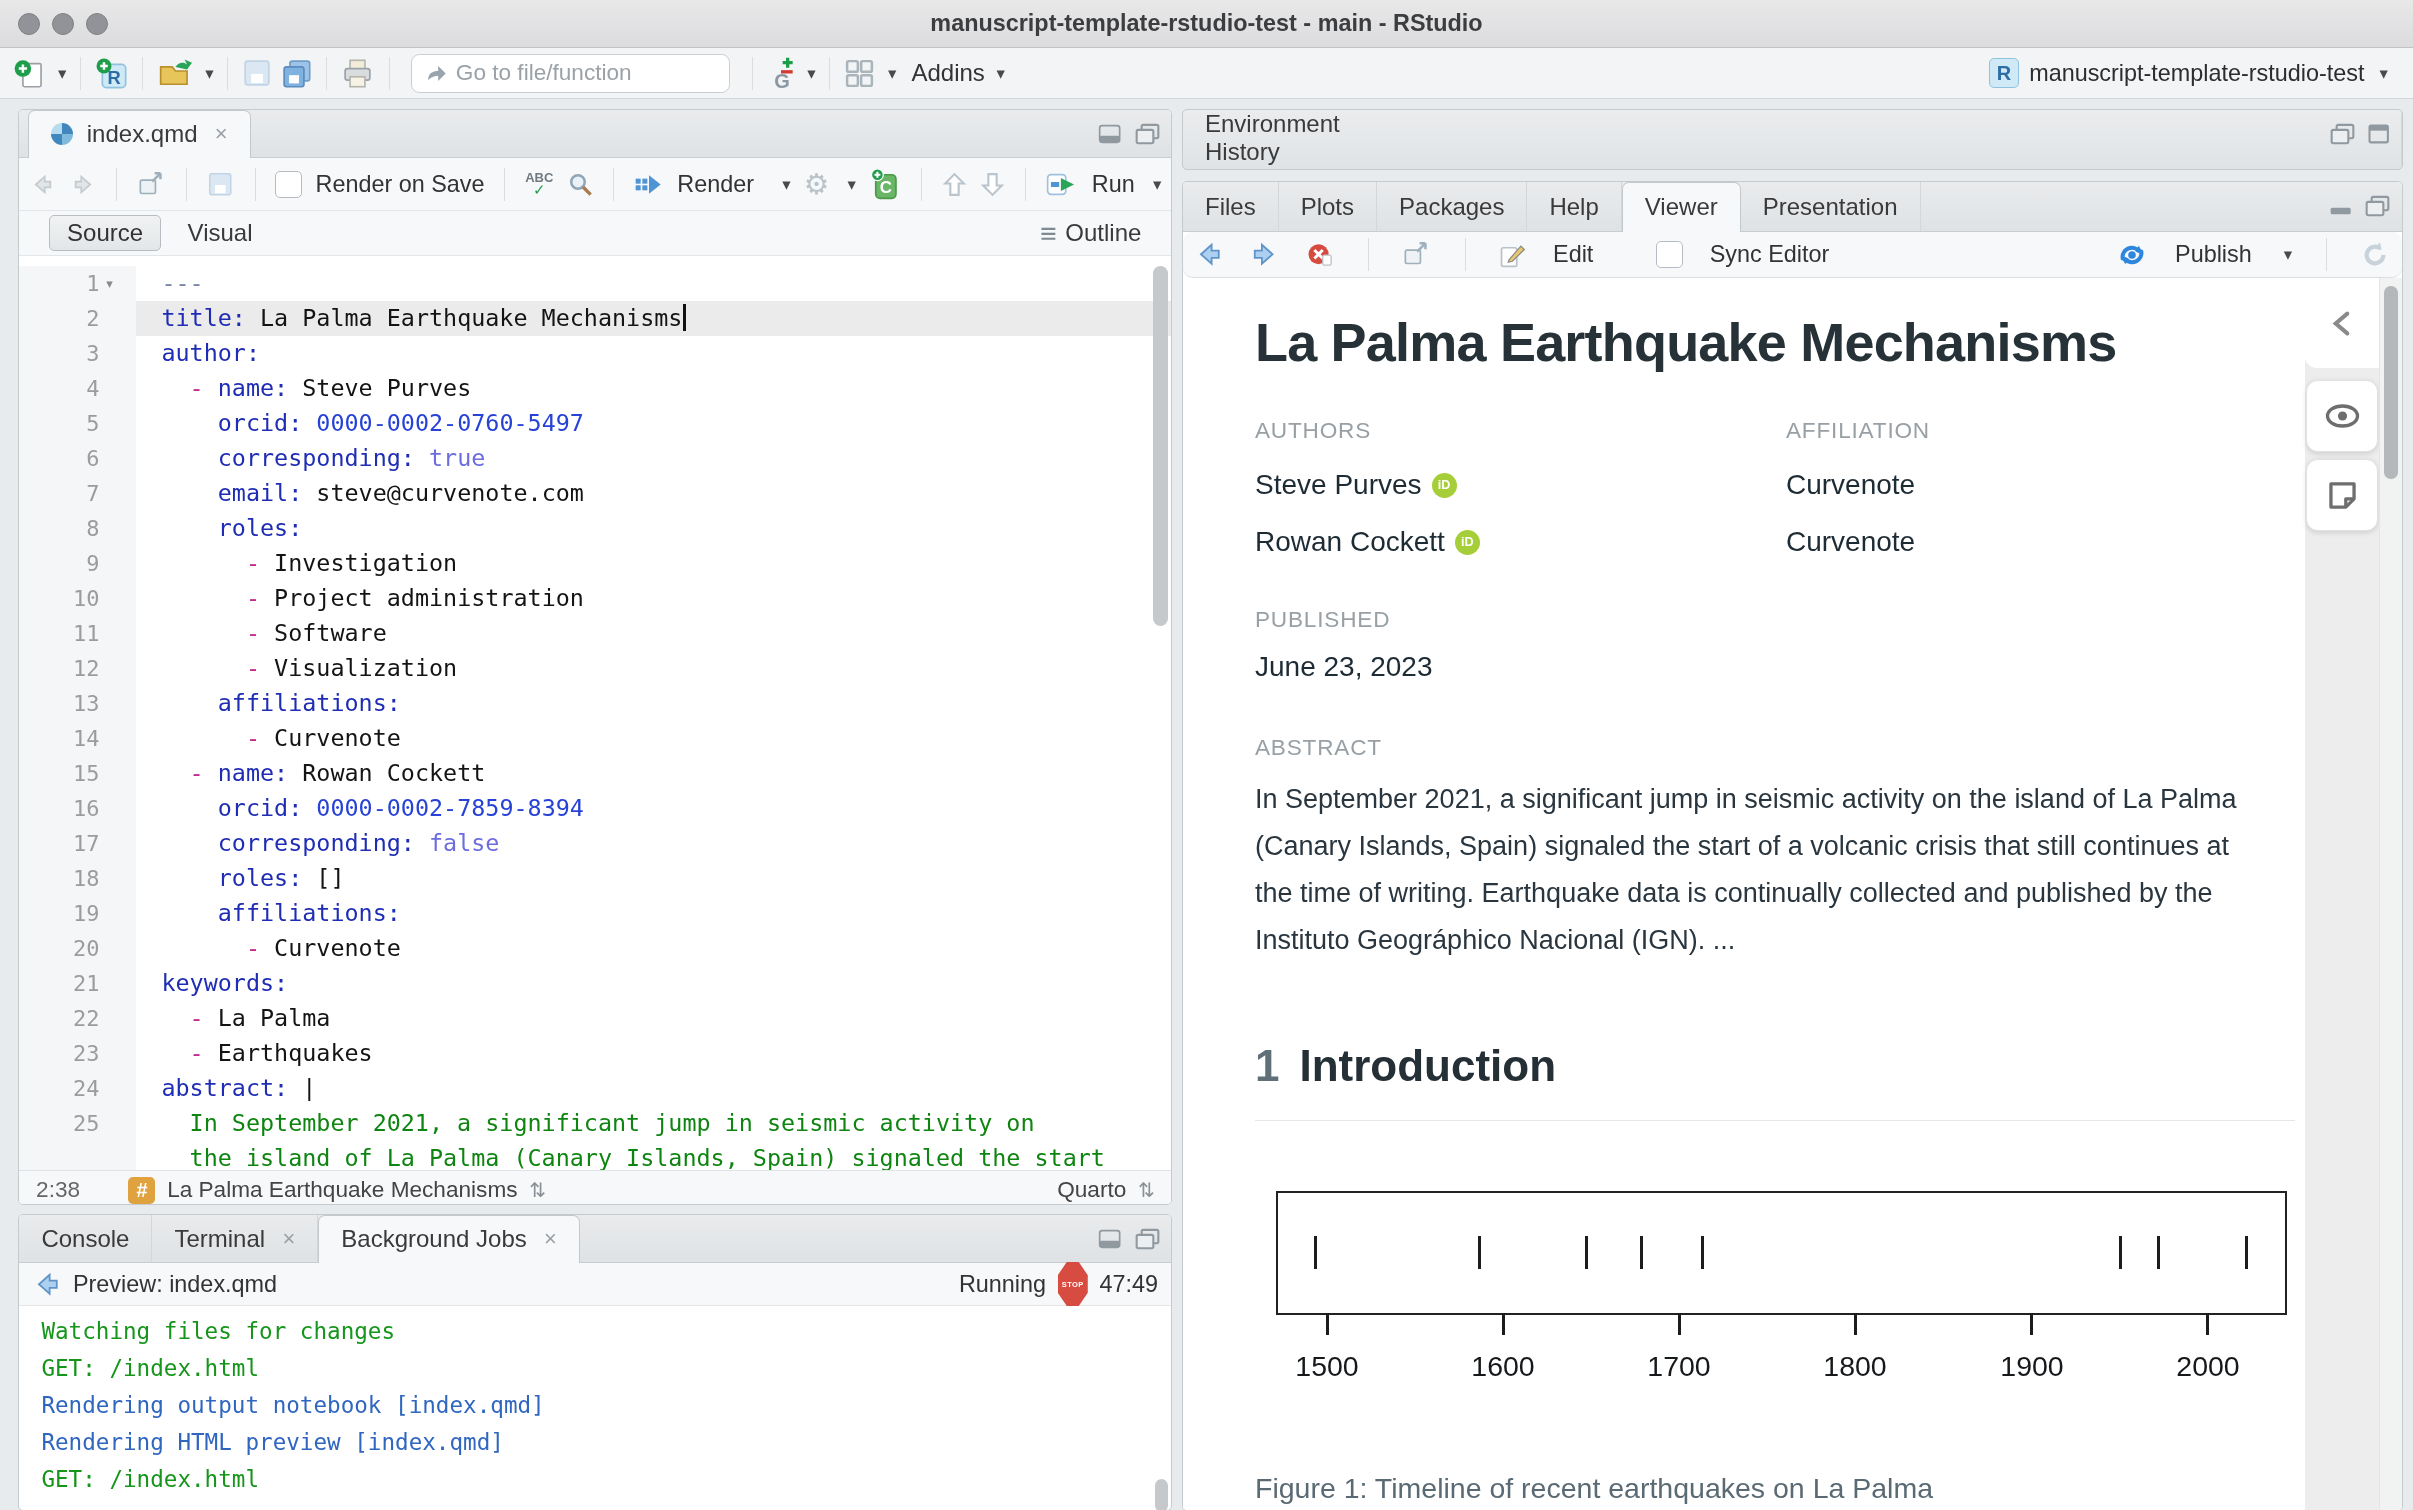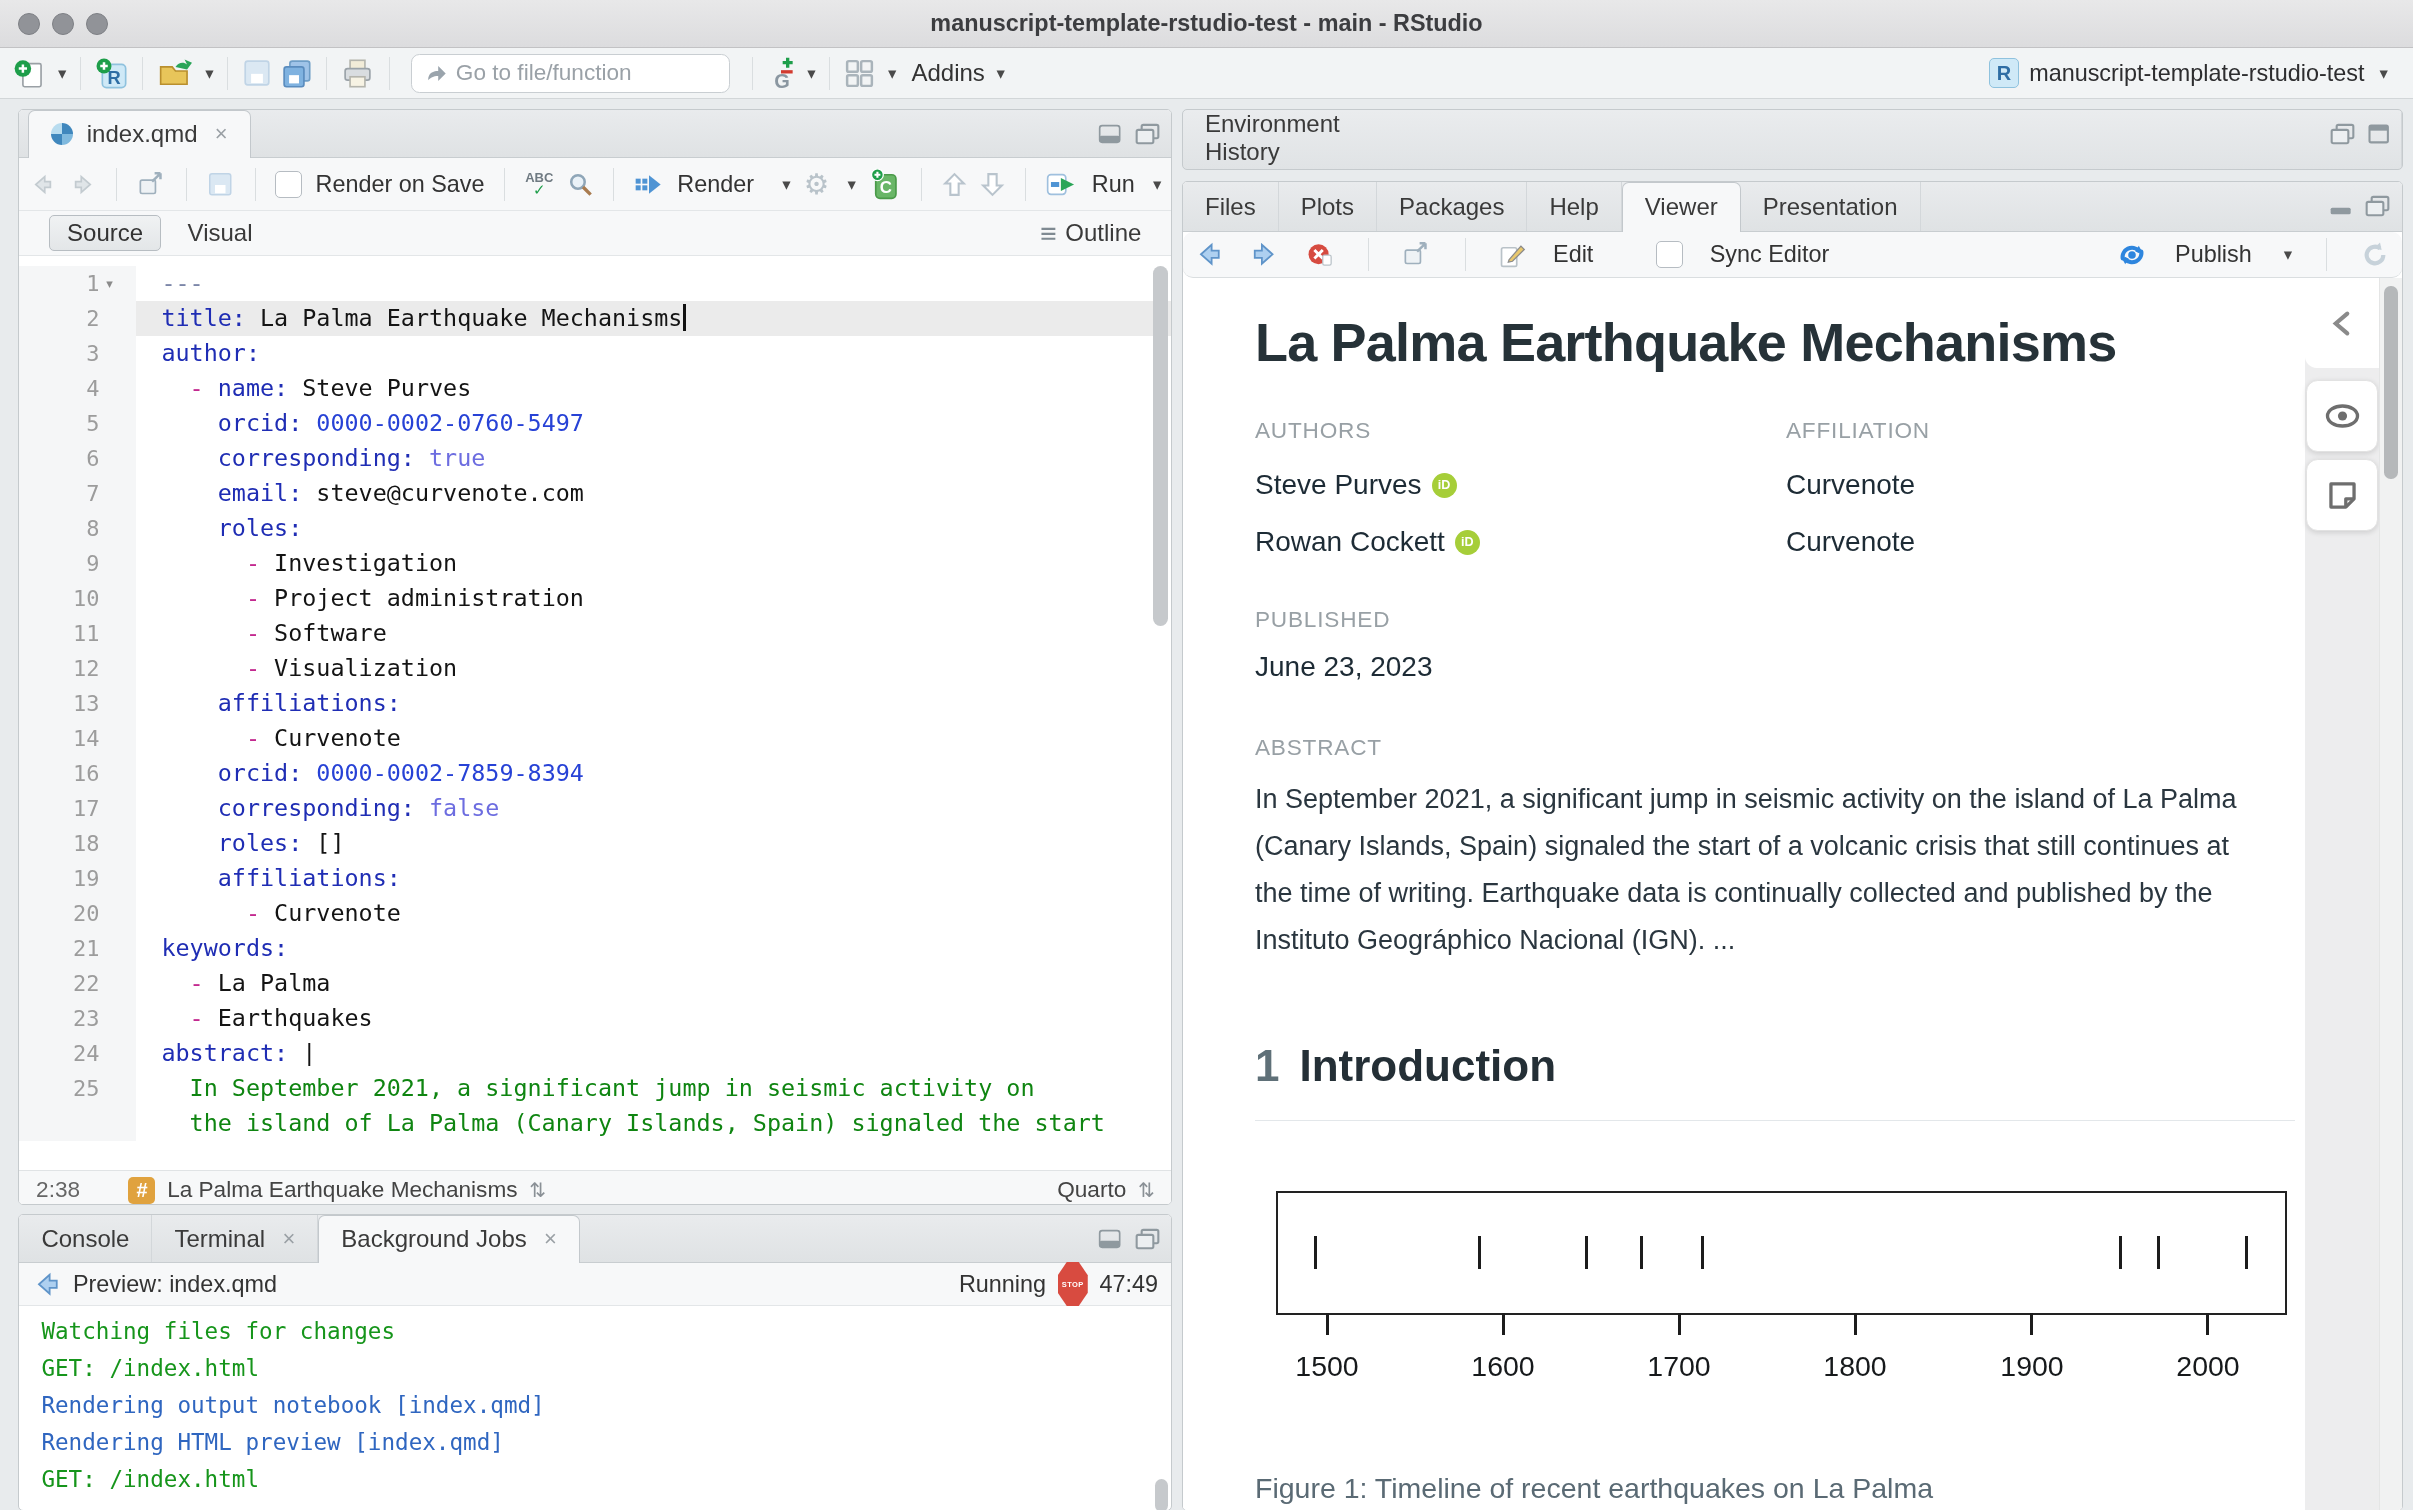--- a/index.html
+++ b/index.html
@@ -331,20 +331,21 @@
           <div class="cl"><div class="gut"><span class="num">5</span><span class="fold"></span></div><div class="txt"><span class="tk-val">    </span><span class="tk-key">orcid:</span><span class="tk-num"> 0000-0002-0760-5497</span></div></div>
           <div class="cl"><div class="gut"><span class="num">6</span><span class="fold"></span></div><div class="txt"><span class="tk-val">    </span><span class="tk-key">corresponding:</span><span class="tk-val"> </span><span class="tk-bool">true</span></div></div>
           <div class="cl"><div class="gut"><span class="num">7</span><span class="fold"></span></div><div class="txt"><span class="tk-val">    </span><span class="tk-key">email:</span><span class="tk-val"> steve@curvenote.com</span></div></div>
           <div class="cl"><div class="gut"><span class="num">8</span><span class="fold"></span></div><div class="txt"><span class="tk-val">    </span><span class="tk-key">roles:</span></div></div>
           <div class="cl"><div class="gut"><span class="num">9</span><span class="fold"></span></div><div class="txt"><span class="tk-val">      </span><span class="tk-dash">-</span><span class="tk-val"> Investigation</span></div></div>
           <div class="cl"><div class="gut"><span class="num">10</span><span class="fold"></span></div><div class="txt"><span class="tk-val">      </span><span class="tk-dash">-</span><span class="tk-val"> Project administration</span></div></div>
           <div class="cl"><div class="gut"><span class="num">11</span><span class="fold"></span></div><div class="txt"><span class="tk-val">      </span><span class="tk-dash">-</span><span class="tk-val"> Software</span></div></div>
           <div class="cl"><div class="gut"><span class="num">12</span><span class="fold"></span></div><div class="txt"><span class="tk-val">      </span><span class="tk-dash">-</span><span class="tk-val"> Visualization</span></div></div>
           <div class="cl"><div class="gut"><span class="num">13</span><span class="fold"></span></div><div class="txt"><span class="tk-val">    </span><span class="tk-key">affiliations:</span></div></div>
           <div class="cl"><div class="gut"><span class="num">14</span><span class="fold"></span></div><div class="txt"><span class="tk-val">      </span><span class="tk-dash">-</span><span class="tk-val"> Curvenote</span></div></div>
+          <div class="cl"><div class="gut"><span class="num">15</span><span class="fold"></span></div><div class="txt"><span class="tk-val">  </span><span class="tk-dash">-</span><span class="tk-val"> </span><span class="tk-key">name:</span><span class="tk-val"> Rowan Cockett</span></div></div>
           <div class="cl"><div class="gut"><span class="num">16</span><span class="fold"></span></div><div class="txt"><span class="tk-val">    </span><span class="tk-key">orcid:</span><span class="tk-num"> 0000-0002-7859-8394</span></div></div>
           <div class="cl"><div class="gut"><span class="num">17</span><span class="fold"></span></div><div class="txt"><span class="tk-val">    </span><span class="tk-key">corresponding:</span><span class="tk-val"> </span><span class="tk-bool">false</span></div></div>
           <div class="cl"><div class="gut"><span class="num">18</span><span class="fold"></span></div><div class="txt"><span class="tk-val">    </span><span class="tk-key">roles:</span><span class="tk-val"> []</span></div></div>
           <div class="cl"><div class="gut"><span class="num">19</span><span class="fold"></span></div><div class="txt"><span class="tk-val">    </span><span class="tk-key">affiliations:</span></div></div>
           <div class="cl"><div class="gut"><span class="num">20</span><span class="fold"></span></div><div class="txt"><span class="tk-val">      </span><span class="tk-dash">-</span><span class="tk-val"> Curvenote</span></div></div>
           <div class="cl"><div class="gut"><span class="num">21</span><span class="fold"></span></div><div class="txt"><span class="tk-key">keywords:</span></div></div>
           <div class="cl"><div class="gut"><span class="num">22</span><span class="fold"></span></div><div class="txt"><span class="tk-val">  </span><span class="tk-dash">-</span><span class="tk-val"> La Palma</span></div></div>
           <div class="cl"><div class="gut"><span class="num">23</span><span class="fold"></span></div><div class="txt"><span class="tk-val">  </span><span class="tk-dash">-</span><span class="tk-val"> Earthquakes</span></div></div>
           <div class="cl"><div class="gut"><span class="num">24</span><span class="fold"></span></div><div class="txt"><span class="tk-key">abstract:</span><span class="tk-val"> |</span></div></div>
           <div class="cl"><div class="gut"><span class="num">25</span><span class="fold"></span></div><div class="txt"><span class="tk-str">  In September 2021, a significant jump in seismic activity on</span></div></div>

